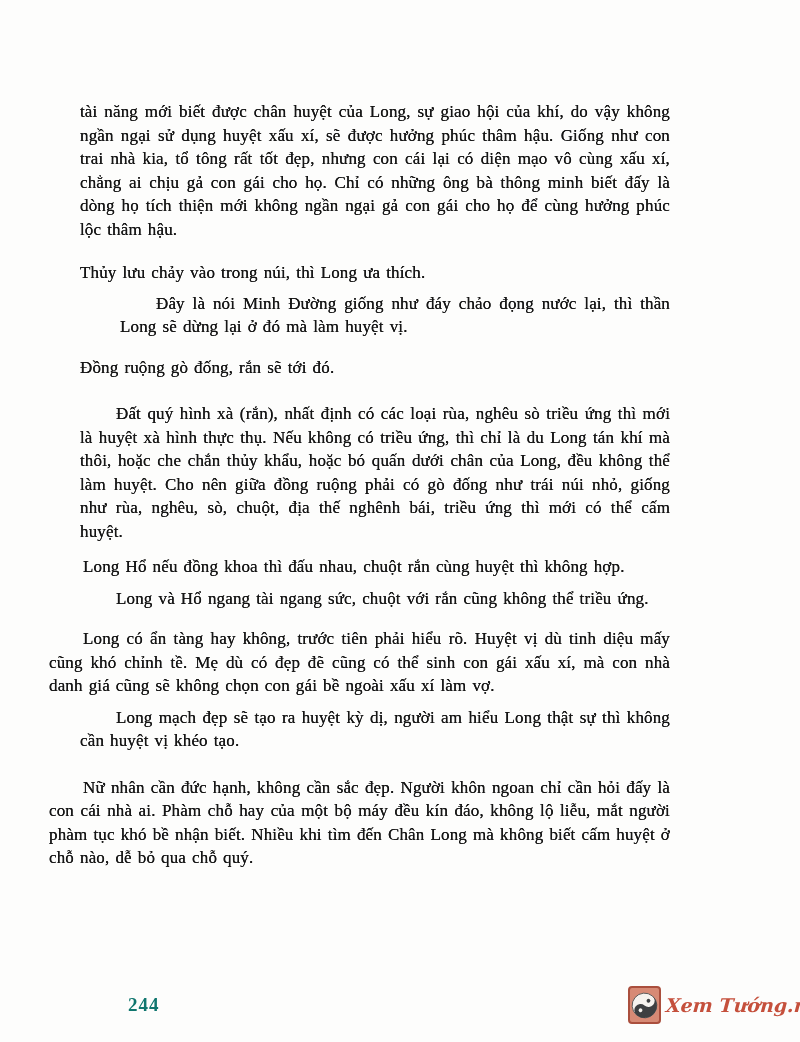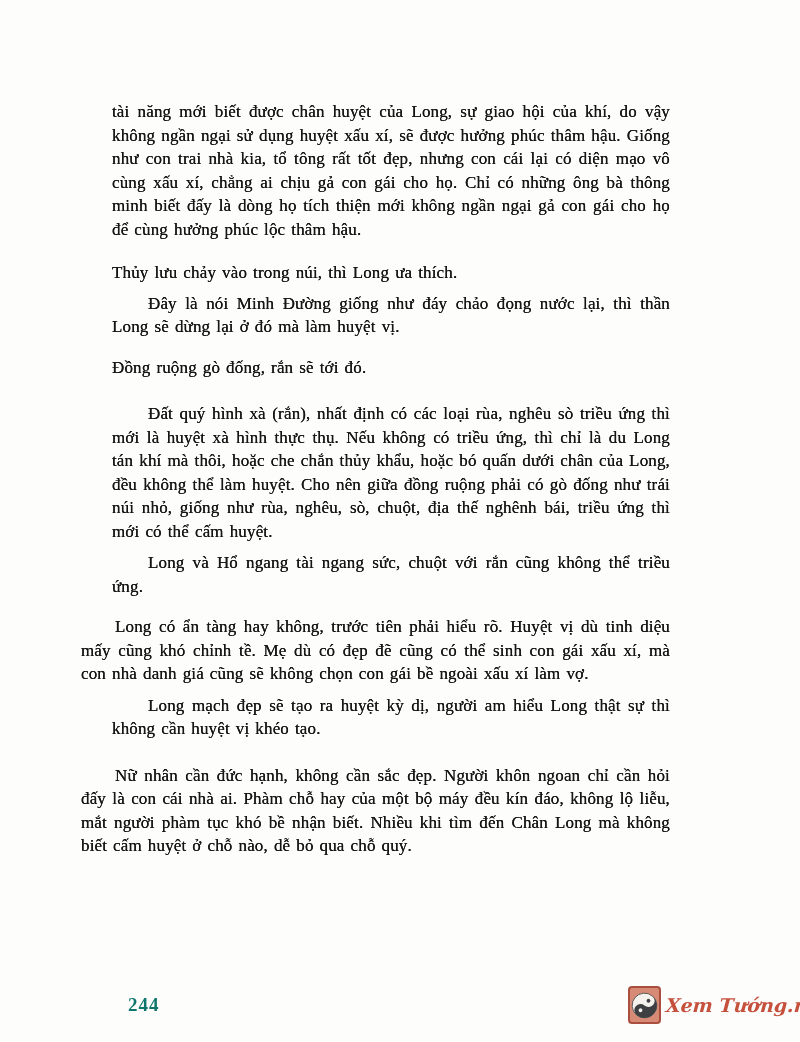--- a/index.html
+++ b/index.html
@@ -13,39 +13,39 @@
   .page{
     position:relative;
     width:800px;height:1042px;
     background:#fdfdfc;
   }
   .text-block{
     position:absolute;
     top:0;left:0;
     box-sizing:border-box;
     width:787px;
-    padding:100px 117px 0 112px;
+    padding:100px 117px 0 80px;
   }
   .para{
     margin:0;
     font-size:17px;
     line-height:23.5px;
     color:#161616;
     text-align:justify;
     word-spacing:1.6px;
     letter-spacing:0.15px;
     text-shadow:0 0 0.45px #111;
   }
   .cont{text-indent:0;}
   .quote-flush{text-indent:0;}
   .commentary{text-indent:36px;}
   .quote-hang{margin-left:-31px;text-indent:34px;}
   .p1{margin-top:0;}
   .p2{margin-top:20px;}
-  .p3{margin-top:7px;}
+  .p3{margin-top:7px;margin-left:40px;}
   .p4{margin-top:17px;}
   .p5{margin-top:23px;}
   .p6{margin-top:12px;}
   .p7{margin-top:8px;}
   .p8{margin-top:17px;}
   .p9{margin-top:8px;}
   .p10{margin-top:23px;}
   .page-number{
     position:absolute;
     left:128px;top:994px;
@@ -90,20 +90,21 @@
 <body>
 
 <div class="page">
 
   <div class="text-block">
     <p class="para cont p1">tài năng mới biết được chân huyệt của Long, sự giao hội của khí, do vậy không ngần ngại sử dụng huyệt xấu xí, sẽ được hưởng phúc thâm hậu. Giống như con trai nhà kia, tổ tông rất tốt đẹp, nhưng con cái lại có diện mạo vô cùng xấu xí, chẳng ai chịu gả con gái cho họ. Chỉ có những ông bà thông minh biết đấy là dòng họ tích thiện mới không ngần ngại gả con gái cho họ để cùng hưởng phúc lộc thâm hậu.</p>
     <p class="para quote-flush p2">Thủy lưu chảy vào trong núi, thì Long ưa thích.</p>
     <p class="para commentary p3">Đây là nói Minh Đường giống như đáy chảo đọng nước lại, thì thần Long sẽ dừng lại ở đó mà làm huyệt vị.</p>
     <p class="para quote-flush p4">Đồng ruộng gò đống, rắn sẽ tới đó.</p>
     <p class="para commentary p5">Đất quý hình xà (rắn), nhất định có các loại rùa, nghêu sò triều ứng thì mới là huyệt xà hình thực thụ. Nếu không có triều ứng, thì chỉ là du Long tán khí mà thôi, hoặc che chắn thủy khẩu, hoặc bó quấn dưới chân của Long, đều không thể làm huyệt. Cho nên giữa đồng ruộng phải có gò đống như trái núi nhỏ, giống như rùa, nghêu, sò, chuột, địa thế nghênh bái, triều ứng thì mới có thể cấm huyệt.</p>
+    <p class="para quote-hang p6">Long Hổ nếu đồng khoa thì đấu nhau, chuột rắn cùng huyệt thì không hợp.</p>
     <p class="para commentary p7">Long và Hổ ngang tài ngang sức, chuột với rắn cũng không thể triều ứng.</p>
     <p class="para quote-hang p8">Long có ẩn tàng hay không, trước tiên phải hiểu rõ. Huyệt vị dù tinh diệu mấy cũng khó chỉnh tề. Mẹ dù có đẹp đẽ cũng có thể sinh con gái xấu xí, mà con nhà danh giá cũng sẽ không chọn con gái bề ngoài xấu xí làm vợ.</p>
     <p class="para commentary p9">Long mạch đẹp sẽ tạo ra huyệt kỳ dị, người am hiểu Long thật sự thì không cần huyệt vị khéo tạo.</p>
     <p class="para quote-hang p10">Nữ nhân cần đức hạnh, không cần sắc đẹp. Người khôn ngoan chỉ cần hỏi đấy là con cái nhà ai. Phàm chỗ hay của một bộ máy đều kín đáo, không lộ liễu, mắt người phàm tục khó bề nhận biết. Nhiều khi tìm đến Chân Long mà không biết cấm huyệt ở chỗ nào, dễ bỏ qua chỗ quý.</p>
   </div>
 
   <span class="page-number">244</span>
 
   <div class="watermark">
     <span class="wm-icon">

